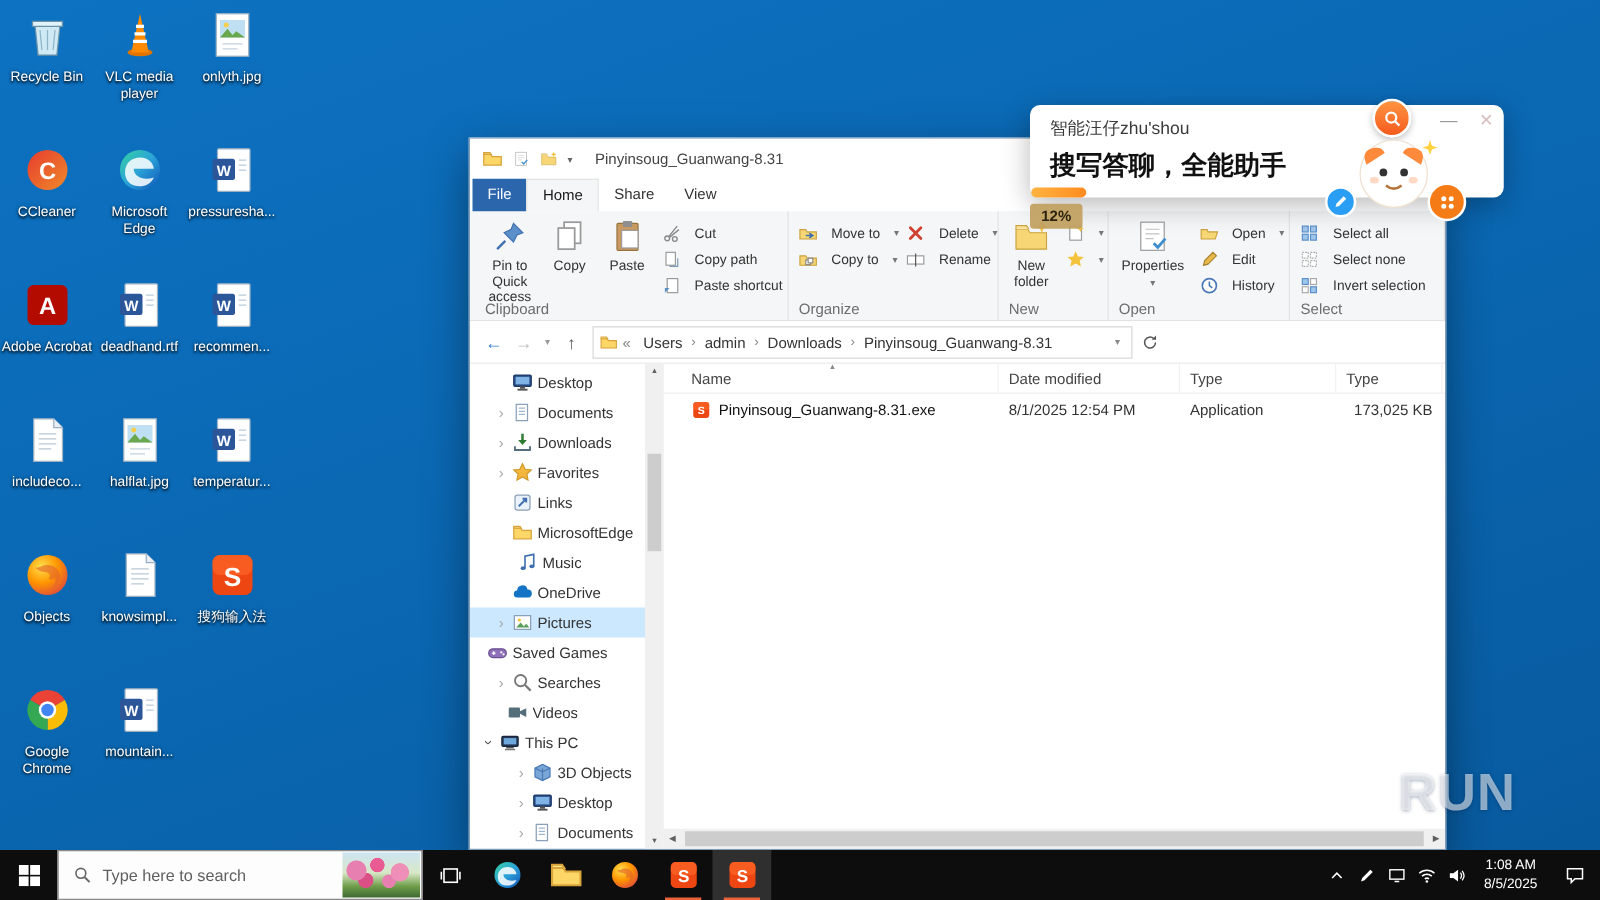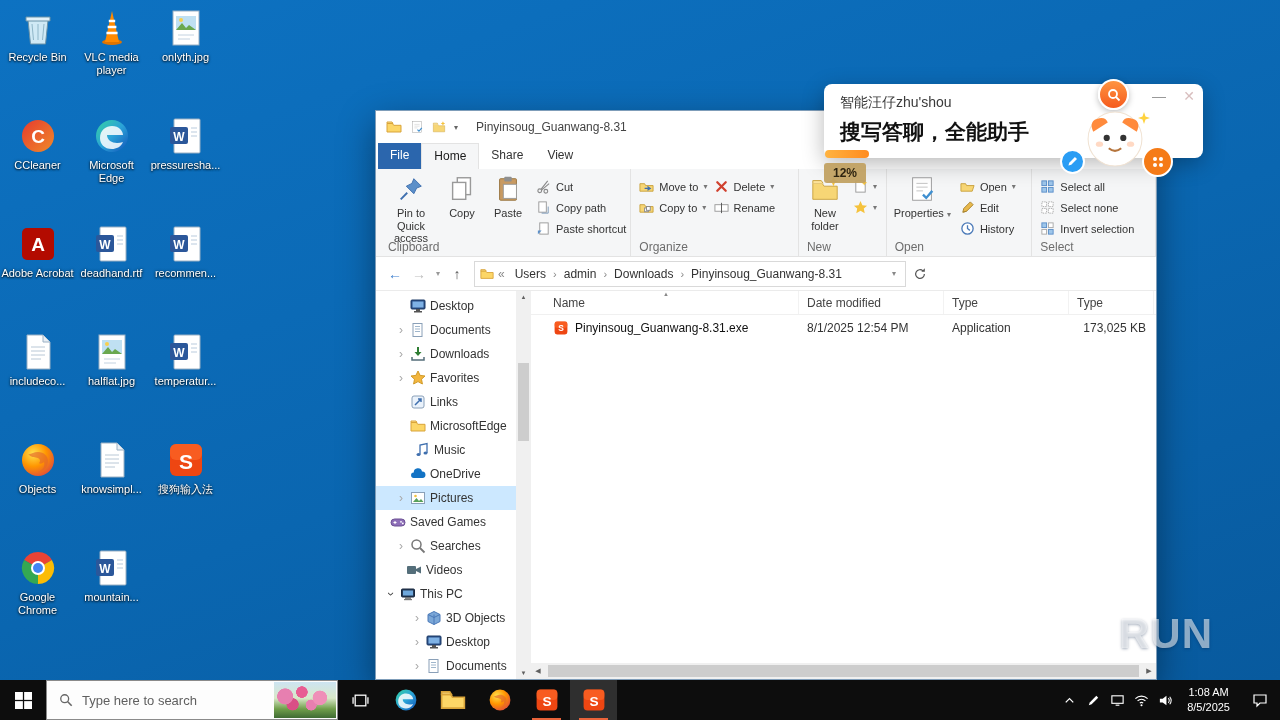--- a/index.html
+++ b/index.html
@@ -4,40 +4,40 @@
 <style>
 *{margin:0;padding:0;box-sizing:border-box}
 html,body{width:1280px;height:720px;overflow:hidden}
 body{font-family:"Liberation Sans","DejaVu Sans",sans-serif;background:#000;position:relative}
 .ic{display:inline-flex;align-items:center;justify-content:center;flex:none}
 .ic svg{width:100%;height:100%;display:block}
 
 
 #desktop{position:absolute;left:0;top:0;width:1280px;height:680px;background:linear-gradient(160deg,#0d72c2 0%,#0a66b0 55%,#085a9e 100%)}
 #icon-grid{position:absolute;inset:0}
-.dicon{position:absolute;width:73px;display:flex;flex-direction:column;align-items:center;gap:3px}
+.dicon{position:absolute;width:73px;display:flex;flex-direction:column;align-items:center;gap:8px}
 .dicon-img{height:42px;display:flex;align-items:flex-end;justify-content:center}
 .dicon-label{font-size:11px;color:#fff;text-align:center;line-height:1.2;text-shadow:0 1px 2px rgba(0,0,0,.9),0 0 3px rgba(0,0,0,.5);max-width:73px}
 
 
 #explorer{position:absolute;left:375px;top:110px;width:782px;height:570px;background:#fff;border:1px solid #7f9db9;box-shadow:0 12px 34px rgba(0,0,0,.4);z-index:5}
 #titlebar{height:32px;display:flex;align-items:center;padding:0 10px;gap:8px;background:#fff}
 #win-title{font-size:12px;color:#444;margin-left:10px;white-space:nowrap}
 .qat-caret{font-size:8px;color:#666}
 #tabs{height:26px;display:flex;align-items:stretch;background:#fff;padding-left:2px}
 .etab{font-size:12px;color:#333;padding:5px 12px;cursor:default}
 .etab-file{background:#2b66ad;color:#fff}
 .etab-active{background:#f5f6f7;border:1px solid #e3e3e3;border-bottom:none;color:#1a1a1a}
 #ribbon{height:88px;background:#f5f6f7;border-bottom:1px solid #e3e3e3;display:flex;padding-left:4px}
 .rgroup{position:relative;border-right:1px solid #e3e3e3;padding:3px 4px 16px 4px;display:flex;gap:2px}
 .rgroup-label{position:absolute;left:8px;right:0;bottom:2px;text-align:left;font-size:12px;color:#6d6d6d}
 .rbig{display:flex;flex-direction:column;align-items:center;gap:3px;padding:2px 3px;font-size:11px;color:#333;min-width:44px}
 .rbig-label{white-space:pre-line;text-align:center;line-height:1.15}
 .rcol{display:flex;flex-direction:column;gap:4px;padding-top:6px;margin-left:4px}
-.rsmall{display:flex;align-items:center;gap:5px;font-size:11px;color:#333;height:17px;white-space:nowrap}
+.rsmall{display:flex;align-items:center;gap:11px;font-size:11px;color:#333;height:17px;white-space:nowrap}
 .dd{font-size:8px;color:#777}
 #addressbar{height:34px;display:flex;align-items:center;padding:0 8px;gap:2px;background:#fff;border-bottom:1px solid #ebebeb}
 .navb{width:22px;height:22px;display:flex;align-items:center;justify-content:center;font-size:14px}
 .nav-back{color:#3f80cf}.nav-fwd{color:#bdbdbd}.nav-up{color:#555}
 .nav-dd{color:#999;font-size:8px;width:12px;text-align:center}
 #crumbbox{width:432px;height:26px;border:1px solid #d9d9d9;display:flex;align-items:center;font-size:12px;color:#333;padding:0 5px;gap:1px;background:#fff;margin-left:4px;overflow:hidden}
 .crumb{padding:3px 6px;white-space:nowrap}
 .csep{color:#888;font-size:11px}
 .covf{color:#888;padding:0 3px}
 .addr-dd{margin-left:auto;font-size:8px;color:#888;padding:0 4px}

